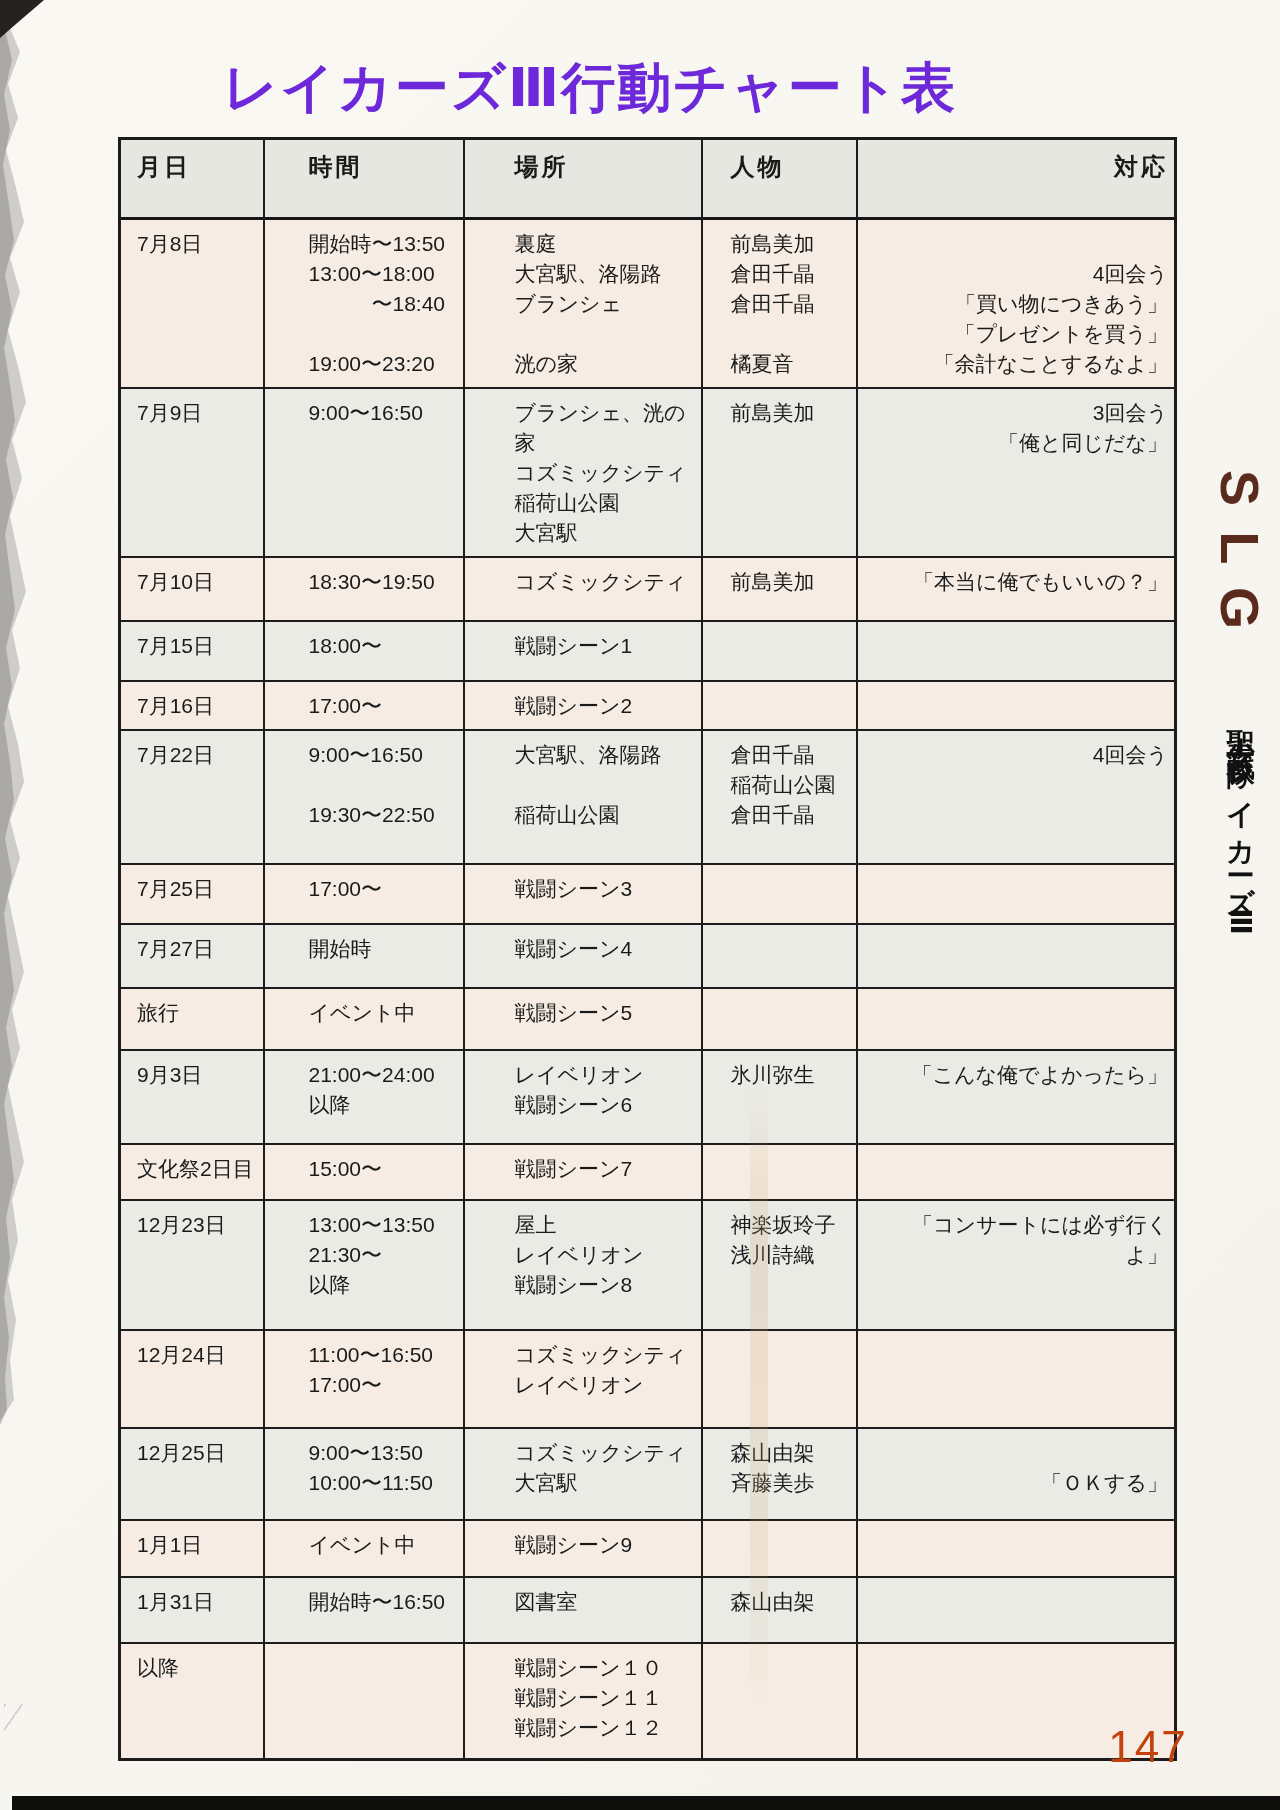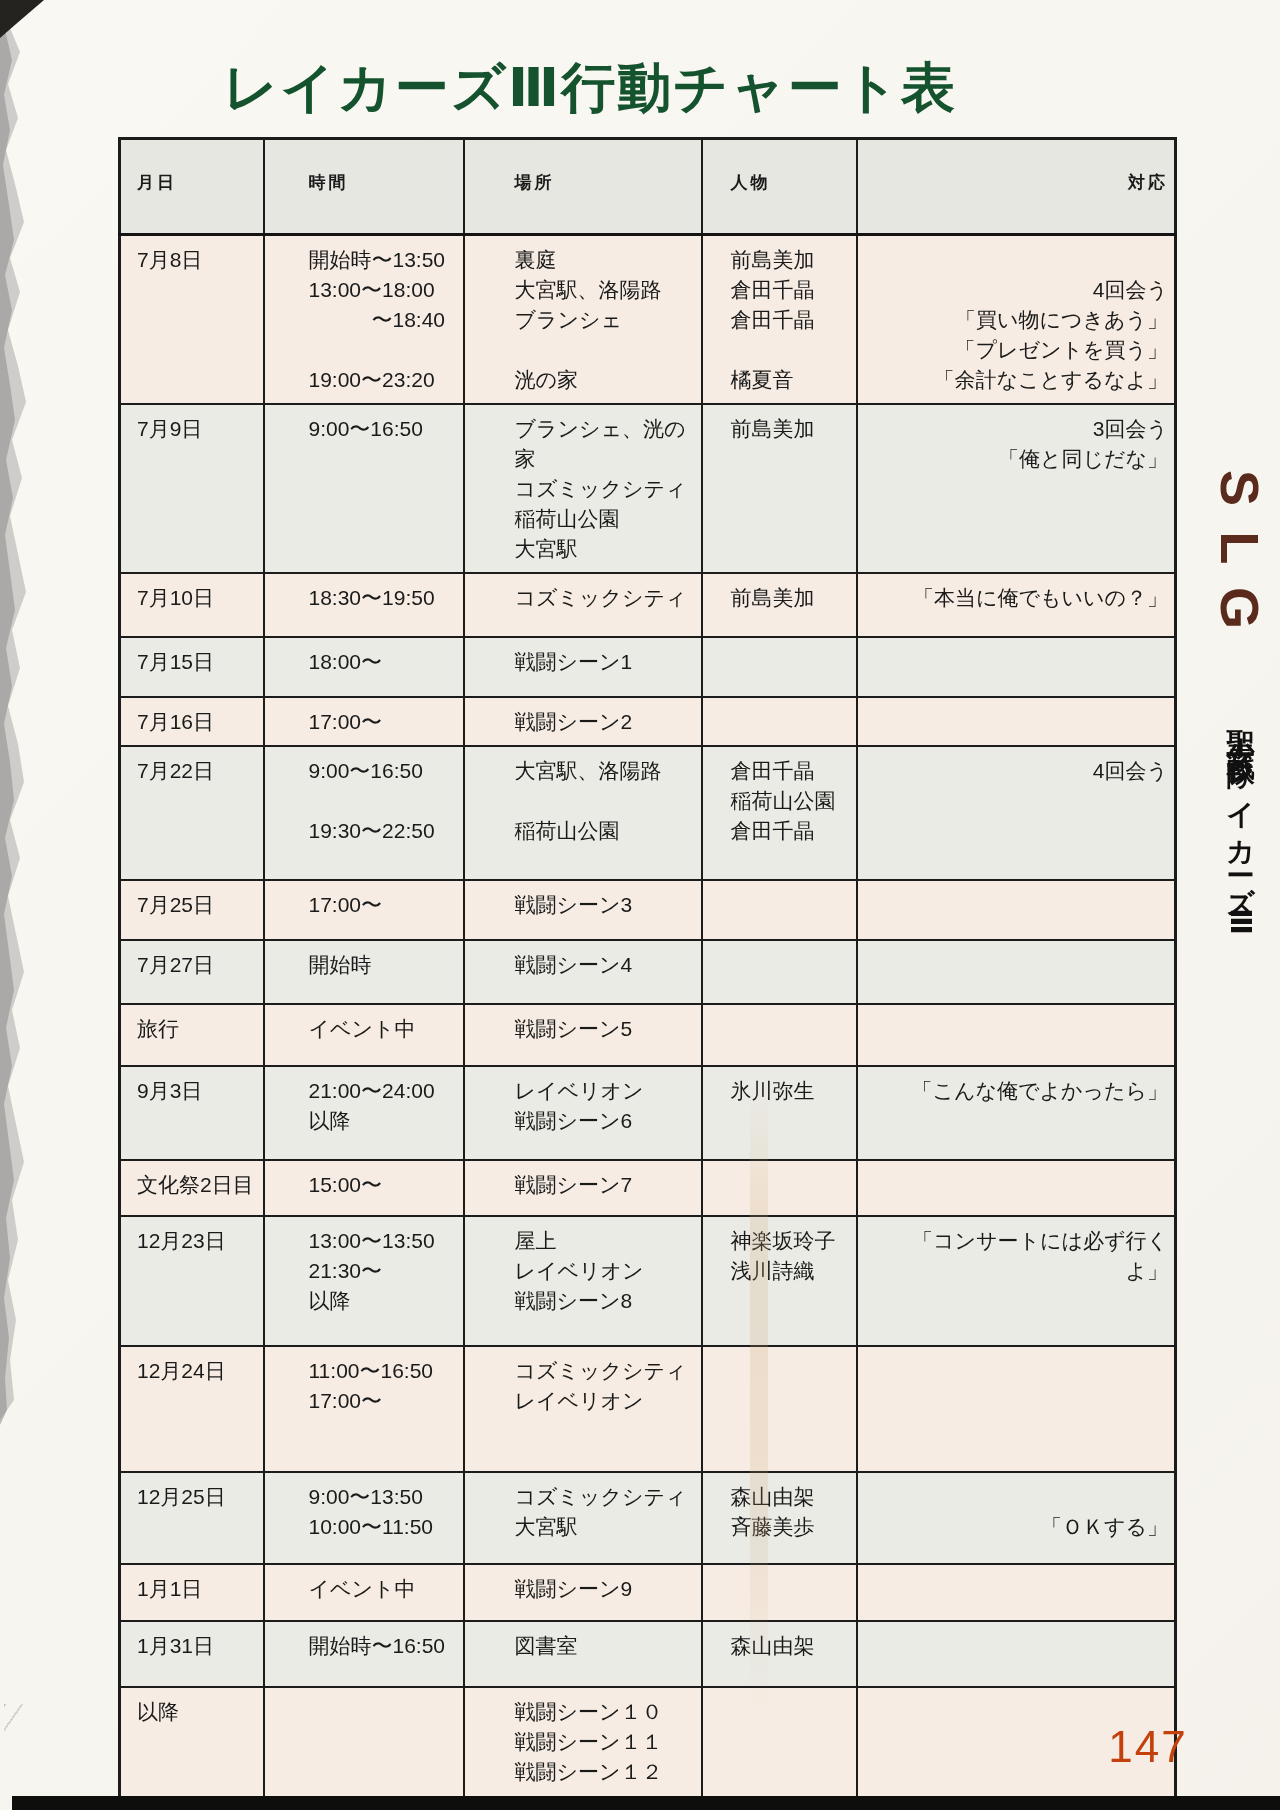--- a/index.html
+++ b/index.html
@@ -6,36 +6,36 @@
   body{
     width:1280px;height:1810px;position:relative;overflow:hidden;
     background:linear-gradient(135deg,#faf8f3 0%,#f7f5ef 55%,#f5f2ec 100%);
     font-family:"Liberation Sans","DejaVu Sans",sans-serif;
     color:#1a1a1a;
   }
   
   .title{
     position:absolute;left:150px;top:52px;width:880px;margin:0;
     text-align:center;font-size:54px;font-weight:900;letter-spacing:2px;
-    color:#14532d;
+    color:#6d28d9;
   }
   
   table.chart{
     position:absolute;left:118px;top:137px;width:1056px;
     border-collapse:collapse;table-layout:fixed;
     border:3px solid #1c1c1c;
   }
   .chart th,.chart td{
     border:2px solid #1c1c1c;vertical-align:top;text-align:left;
     padding-top:9px;padding-bottom:8px;padding-right:6px;
     font-size:21px;line-height:30px;
   }
   .chart thead th{
-    background:#e7e7e1;font-weight:600;font-size:17px;height:57px;
-    border-bottom:3px solid #151515;padding-top:28px;letter-spacing:3px;
+    background:#e7e7e1;font-weight:600;font-size:24px;height:57px;
+    border-bottom:3px solid #151515;padding-top:12px;letter-spacing:3px;
   }
   .chart th:nth-child(1),.chart td:nth-child(1){padding-left:16px;}
   .chart th:nth-child(2),.chart td:nth-child(2){padding-left:44px;}
   .chart th:nth-child(3),.chart td:nth-child(3){padding-left:50px;}
   .chart th:nth-child(4),.chart td:nth-child(4){padding-left:28px;}
   .chart th:nth-child(5),.chart td:nth-child(5){padding-left:36px;text-align:right;}
   tr.warm td{background:#f6ece3;}
   tr.gray td{background:#ebebe6;}
   .line{min-height:30px;line-height:30px;white-space:pre-wrap;}
   
@@ -313,21 +313,21 @@
           <div class="line">戦闘シーン8</div>
         </td>
         <td>
           <div class="line">神楽坂玲子</div>
           <div class="line">浅川詩織</div>
         </td>
         <td>
           <div class="line">「コンサートには必ず行くよ」</div>
         </td>
       </tr>
-      <tr class="warm" style="height: 126px;">
+      <tr class="warm" style="height: 98px;">
         <td>
           <div class="line">12月24日</div>
         </td>
         <td>
           <div class="line">11:00〜16:50</div>
           <div class="line">17:00〜</div>
         </td>
         <td>
           <div class="line">コズミックシティ</div>
           <div class="line">レイベリオン</div>

